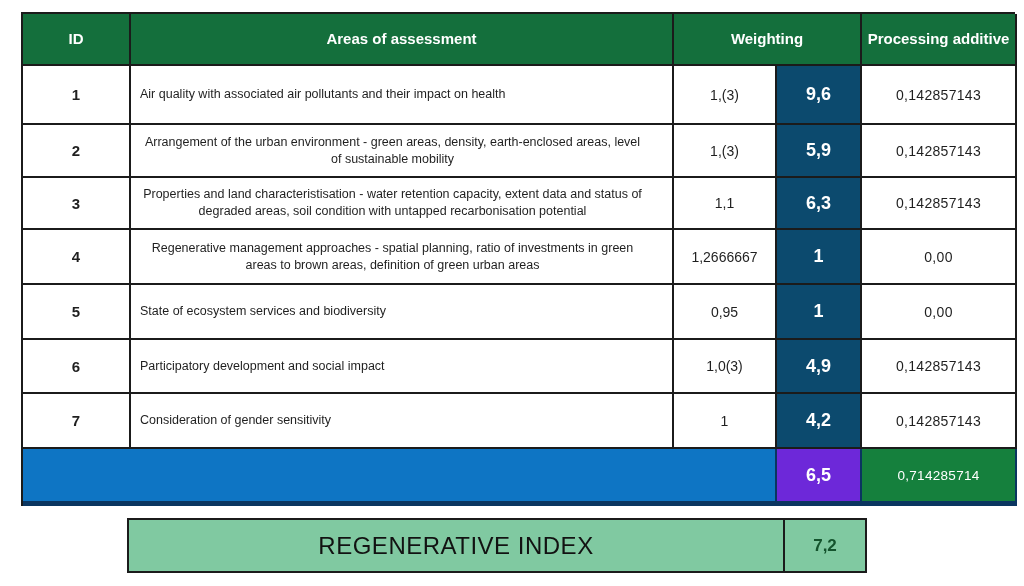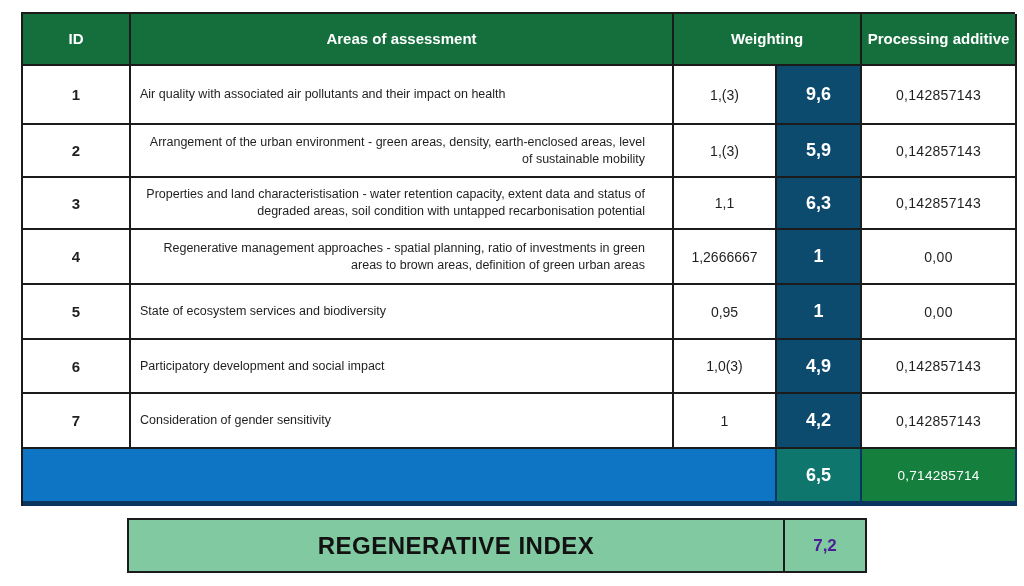--- a/index.html
+++ b/index.html
@@ -16,44 +16,44 @@
     box-sizing:border-box;
   }
   .cell{
     border-right:2px solid #1b1b1b;border-bottom:2px solid #1b1b1b;
     display:flex;align-items:center;justify-content:center;
     box-sizing:border-box;background:#fff;
   }
   .hdr{background:#146f3c;color:#ffffff;font-weight:bold;font-size:15px;text-align:center;line-height:1.25;}
   .hdr-weighting{grid-column:3 / span 2;text-align:right;}
   .id-cell{font-weight:bold;font-size:15px;}
-  .area-cell{justify-content:flex-start;text-align:right;font-size:12.5px;line-height:1.35;padding:4px 27px 4px 9px;}
+  .area-cell{justify-content:flex-start;text-align:center;font-size:12.5px;line-height:1.35;padding:4px 27px 4px 9px;}
   .weight-cell{font-size:14px;}
   .score-cell{background:#0c4a6e;color:#ffffff;font-weight:bold;font-size:18px;}
   .add-cell{font-size:14px;letter-spacing:0.3px;}
 
   
   .total-blank{grid-column:1 / span 3;background:#0e75c4;border-right:2px solid #0a3560;border-bottom:5px solid #0a3560;}
-  .total-score{background:#0f766e;color:#fff;font-weight:bold;font-size:18px;border-right:2px solid #0a3560;border-bottom:5px solid #0a3560;}
+  .total-score{background:#6d28d9;color:#fff;font-weight:bold;font-size:18px;border-right:2px solid #0a3560;border-bottom:5px solid #0a3560;}
   .total-add{background:#15803d;color:#fff;font-size:13.5px;border-right:2px solid #0a3560;border-bottom:5px solid #0a3560;letter-spacing:0.3px;}
 
   
   .index-band{
     position:absolute;left:120px;top:518px;width:740px;height:55px;
     background:#80c9a1;border:2px solid #1b1b1b;box-sizing:border-box;
     display:flex;
   }
   .index-label{
     flex:1;display:flex;align-items:center;justify-content:center;
-    font-size:24px;font-weight:700;letter-spacing:0.5px;color:#121212;
+    font-size:24px;font-weight:400;letter-spacing:0.5px;color:#121212;
     border-right:2px solid #1b1b1b;
   }
   .index-value{
     width:80px;display:flex;align-items:center;justify-content:center;
-    font-size:17px;font-weight:bold;color:#4c1d95;border-radius:13px;
+    font-size:17px;font-weight:bold;color:#14532d;border-radius:13px;
   }
 </style>
 </head>
 <body>
 
 <div class="page">
 
   <div class="tbl">
 
     <div class="cell hdr">ID</div>

